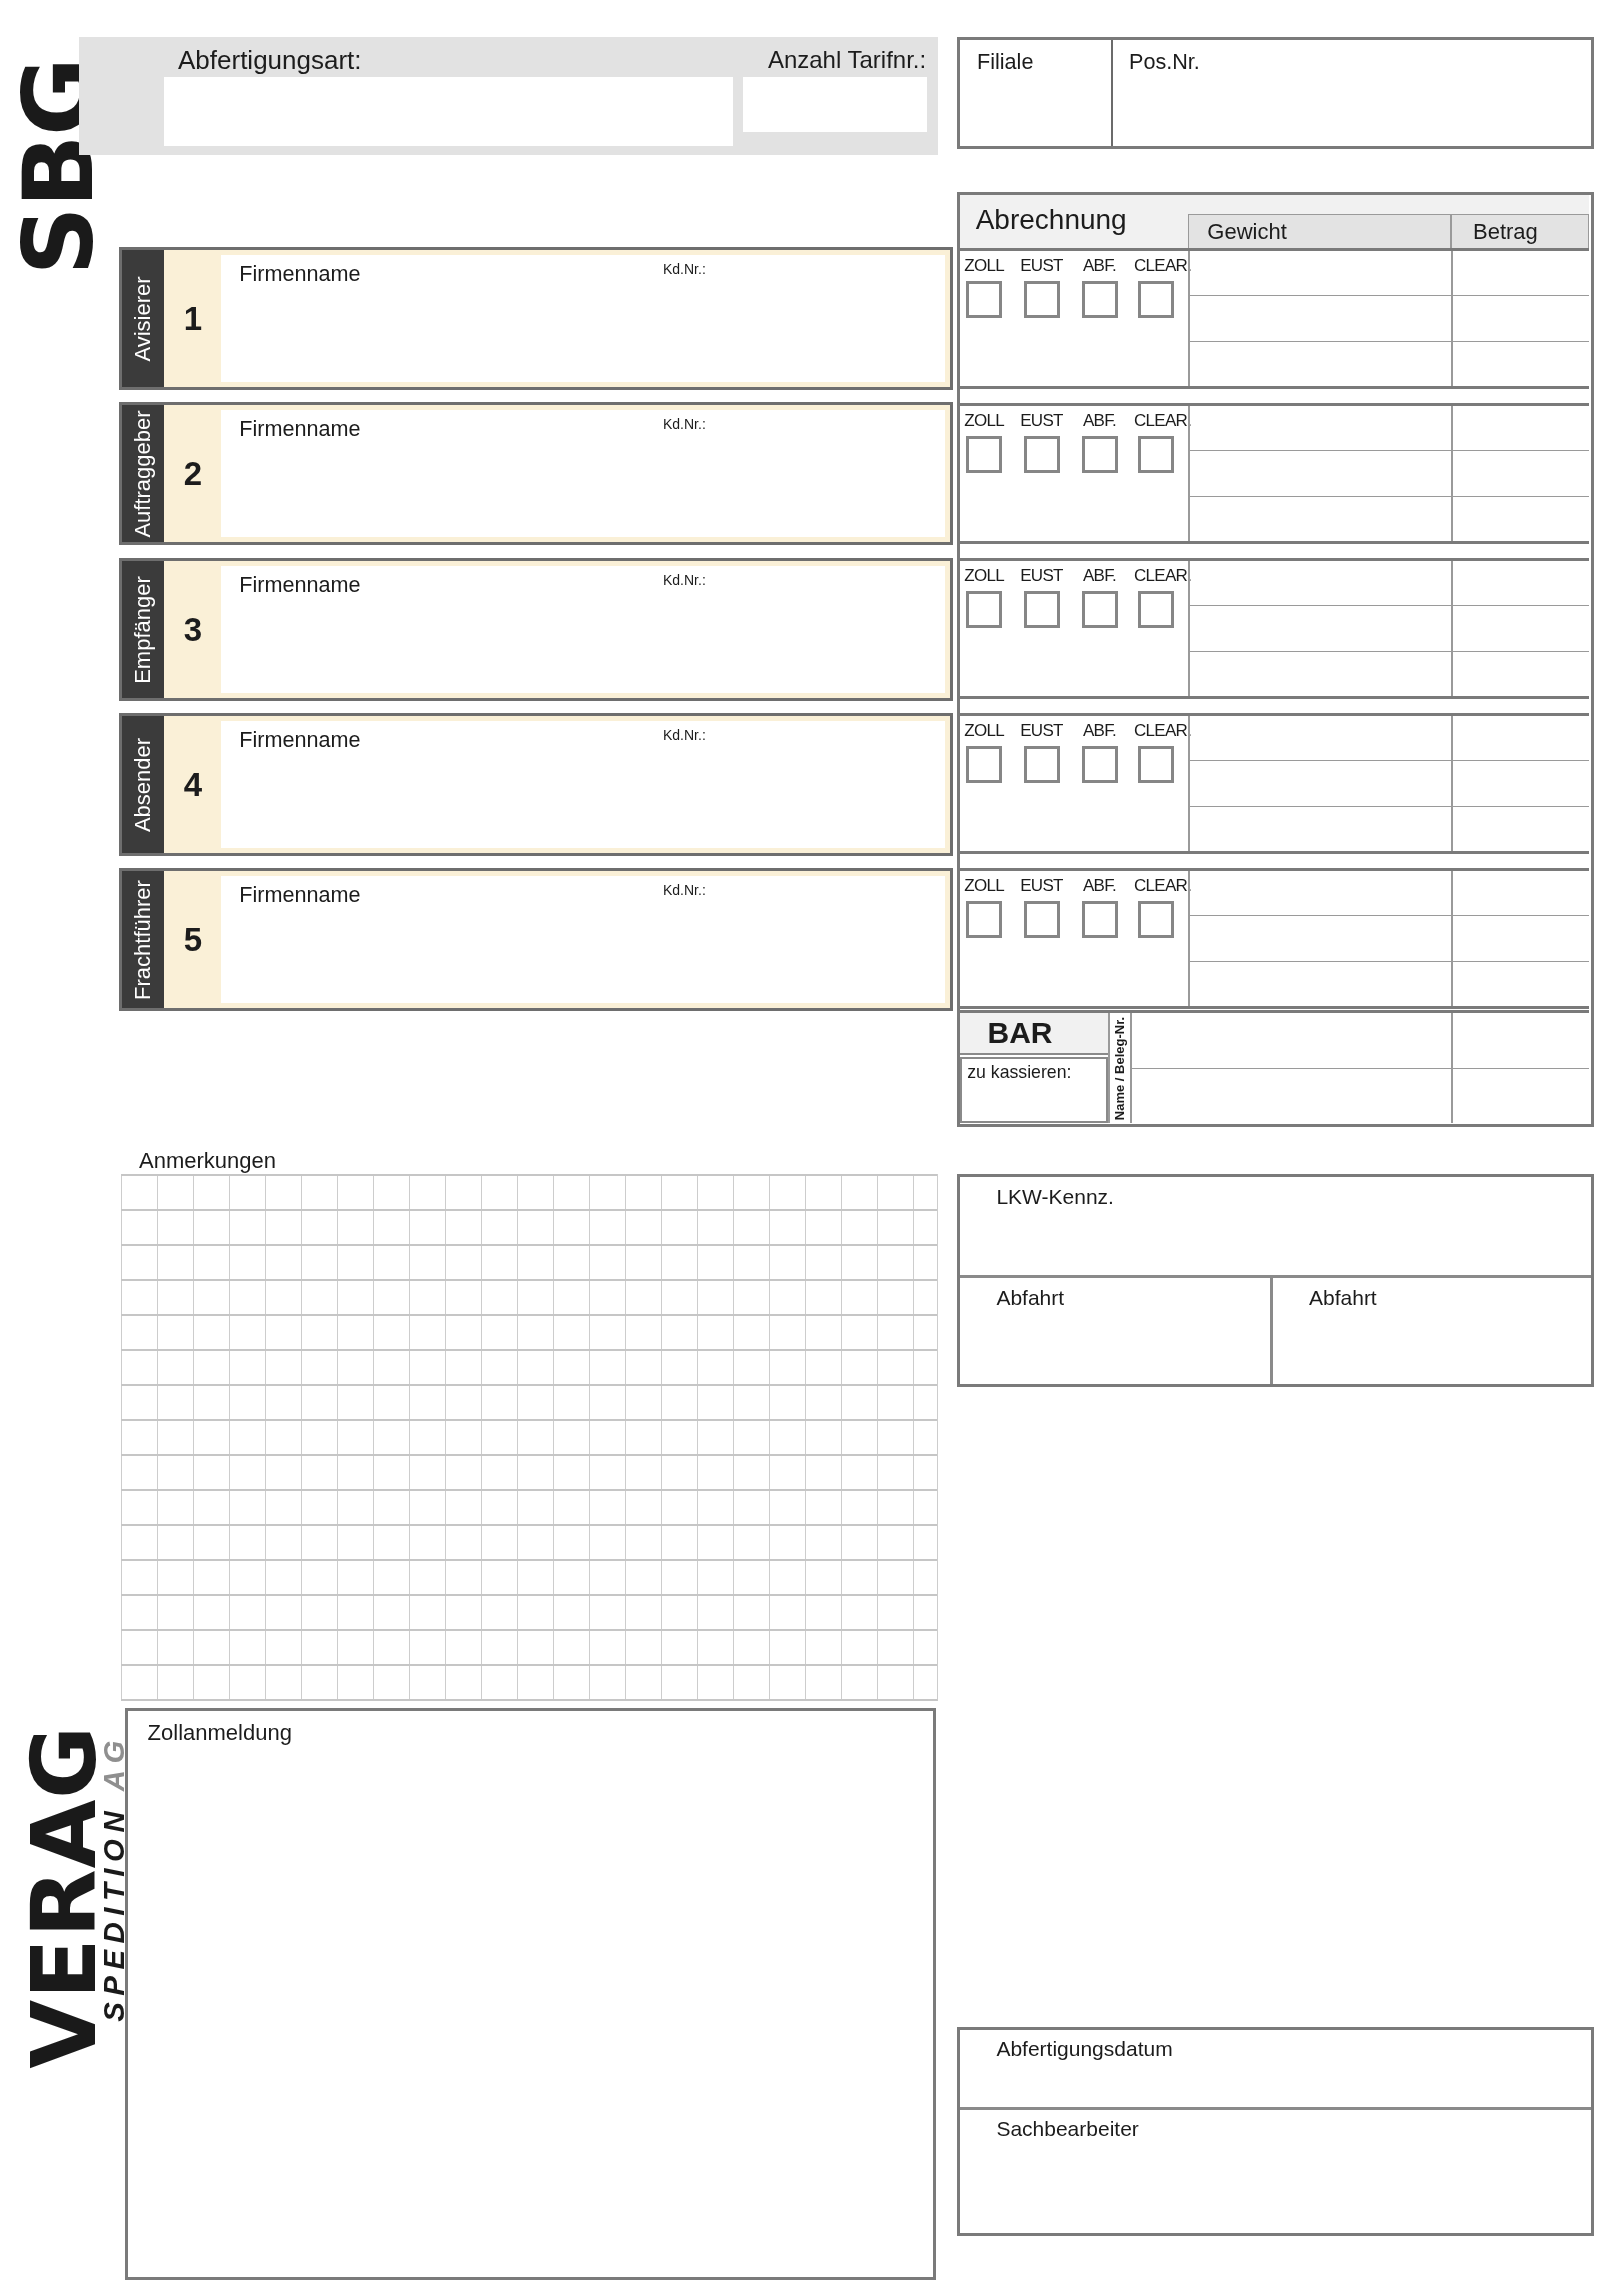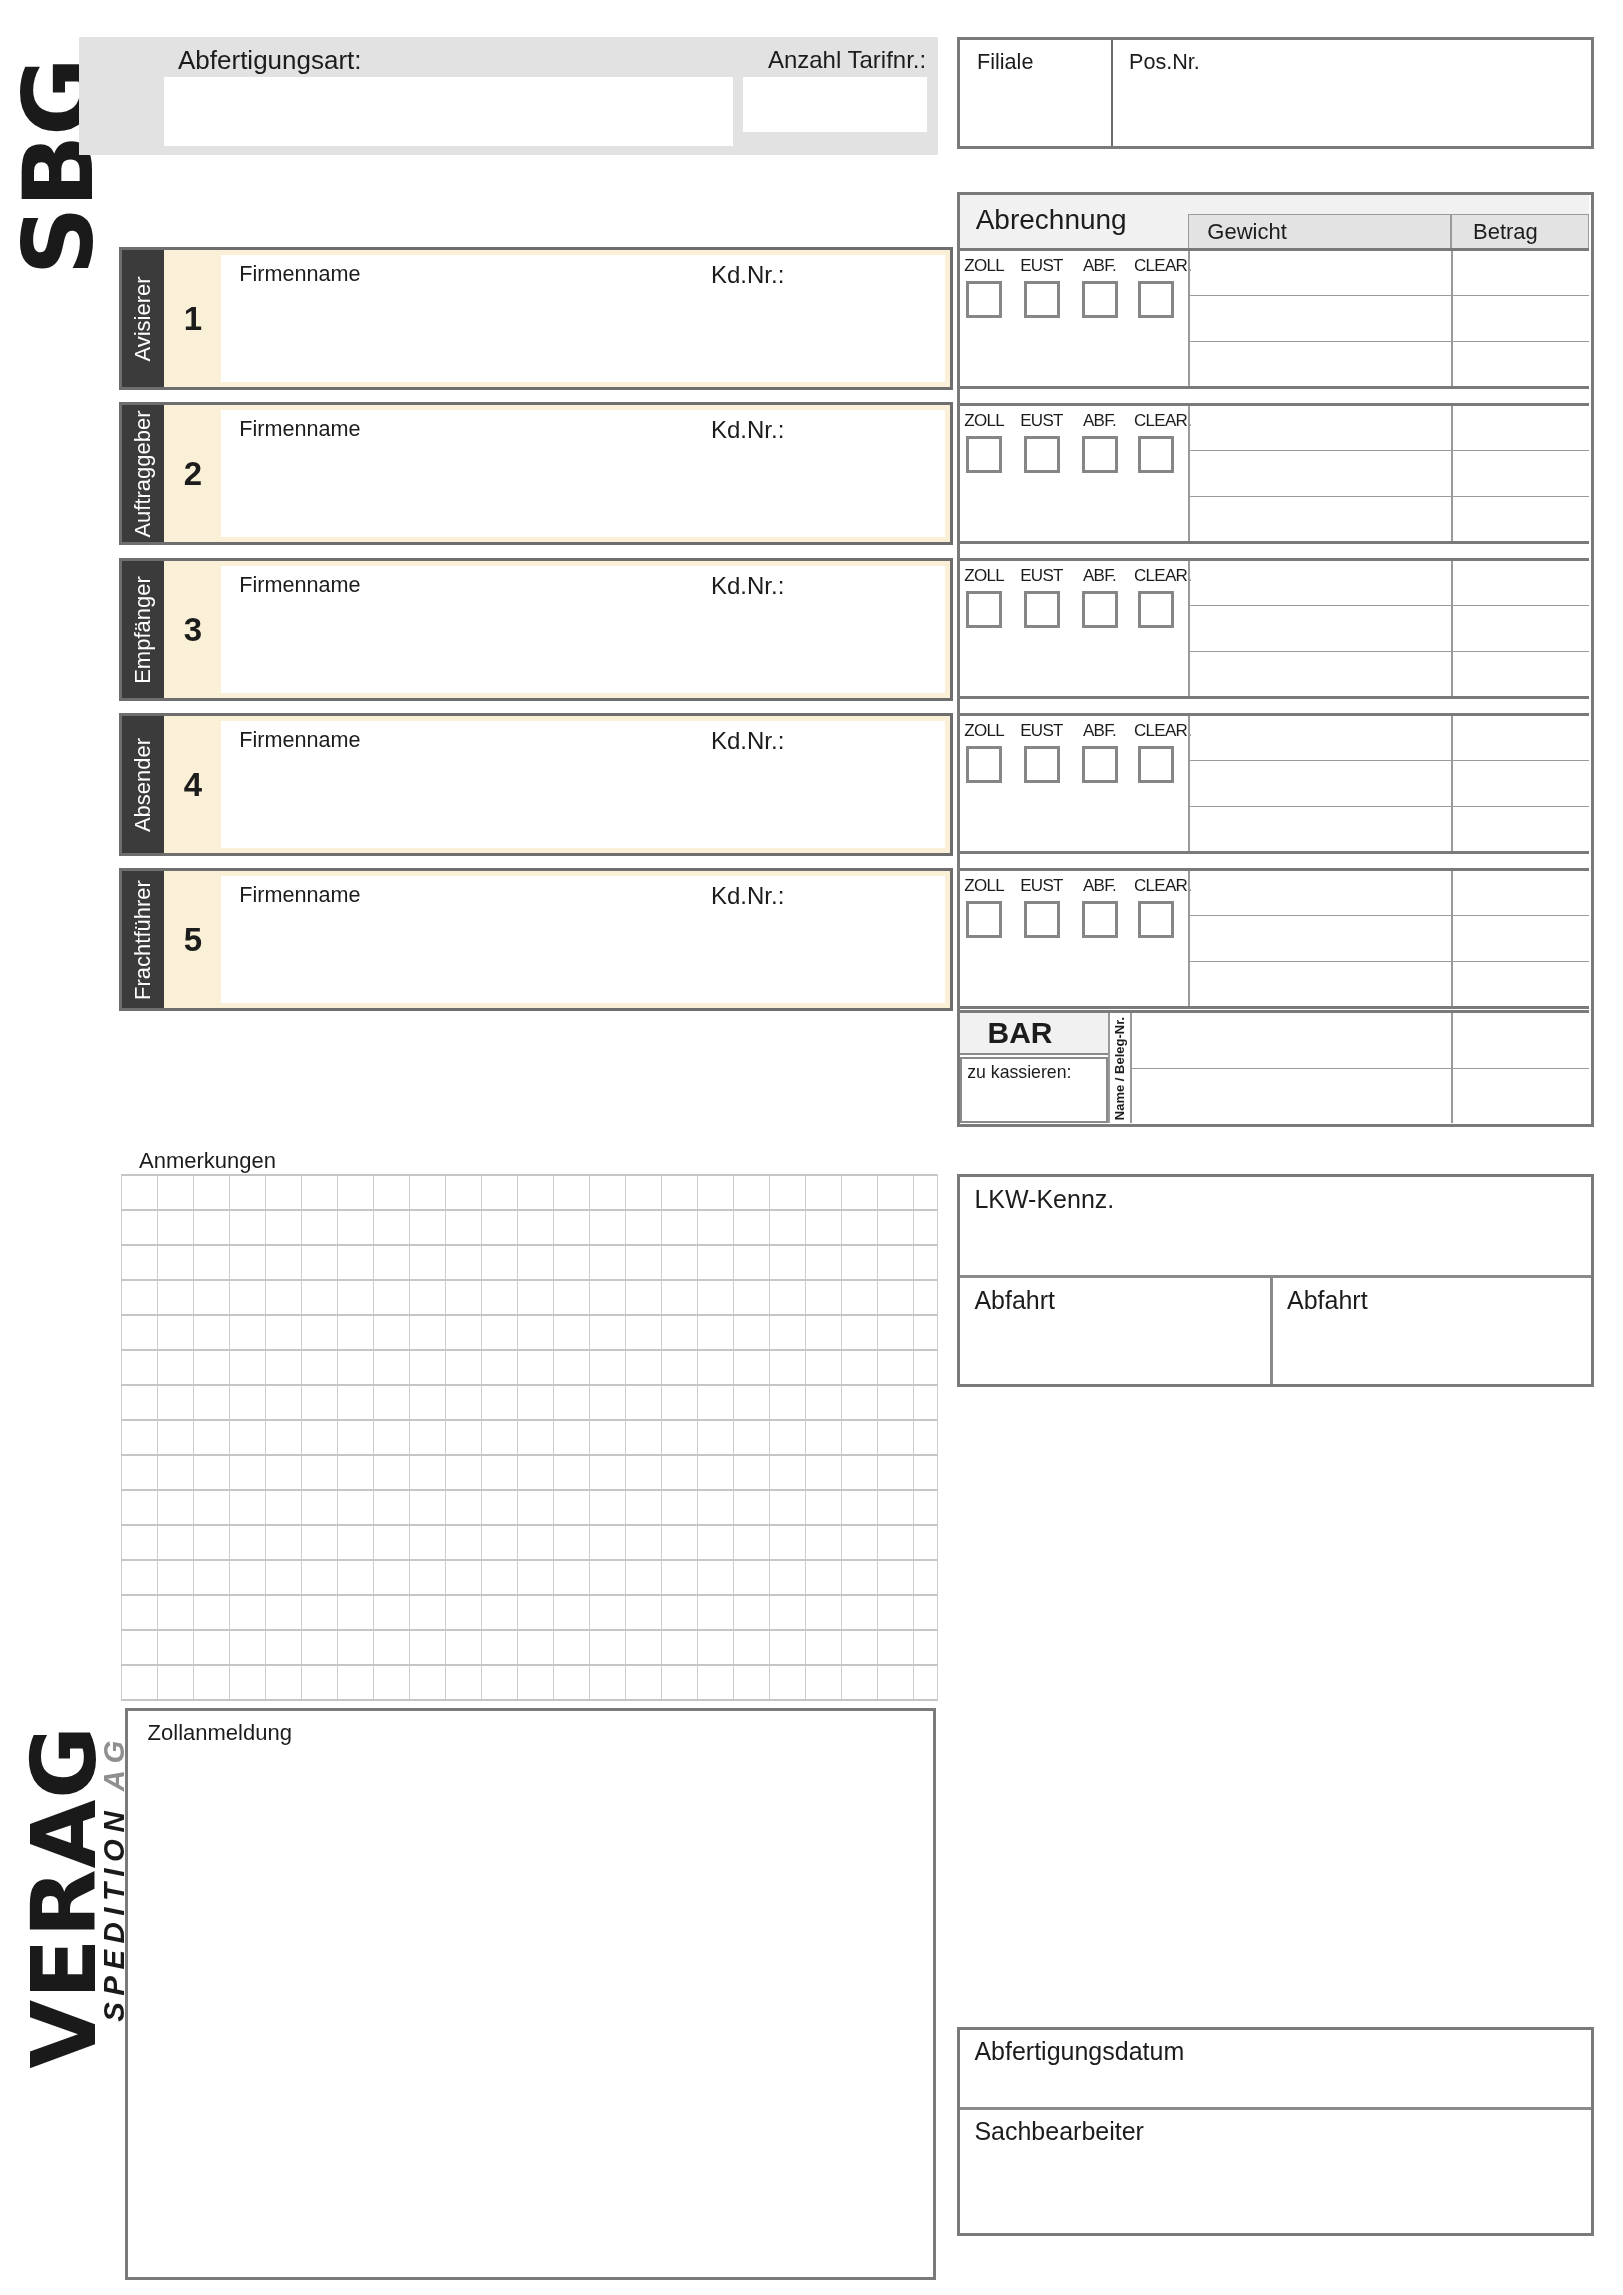--- a/index.html
+++ b/index.html
@@ -73,36 +73,36 @@
   
   .party { position:absolute; left:119px; width:834px; height:143px; background:#faf0d7;
     border:3.3px solid #6e6e6e; box-sizing:border-box; }
   .strip { position:absolute; left:0; top:0; bottom:0; width:42px; background:#3b3b3b;
     display:flex; align-items:center; justify-content:center; }
   .strip span { color:#ffffff; font-size:22px; transform:rotate(-90deg); white-space:nowrap; }
   .pnum { position:absolute; left:42px; top:0; bottom:0; width:58px; display:flex;
     align-items:center; justify-content:center; font-size:33px; font-weight:bold; }
   .inset { position:absolute; left:99px; top:4.6px; right:4.6px; bottom:4.6px; background:#ffffff; }
   .fn { position:absolute; left:18.3px; top:6.5px; font-size:21.6px; }
-  .kd { position:absolute; left:490px; top:6.5px; font-size:24px; }
+  .kd { position:absolute; left:442px; top:6.5px; font-size:14px; }
 
   
   #anm-label { position:absolute; left:139px; top:1148px; font-size:22px; }
   #grid { position:absolute; left:121px; top:1174px; width:817px; height:527px; box-sizing:border-box;
     background-image:
       repeating-linear-gradient(to bottom, #c6c6c6 0, #c6c6c6 2px, transparent 2px, transparent 35px),
       repeating-linear-gradient(to right, #cdcdcd 0, #cdcdcd 1.3px, transparent 1.3px, transparent 36px);
     border-right:1.3px solid #cdcdcd; border-bottom:2px solid #c6c6c6; }
 
   
   .rbox { position:absolute; left:957px; width:637px; border:3.9px solid #7a7a7a;
     box-sizing:border-box; background:#fff; }
   .hdiv { position:absolute; left:0; right:0; height:3.3px; background:#8a8a8a; }
   .vdiv { position:absolute; width:3.3px; background:#8a8a8a; }
-  .boxlabel { position:absolute; font-size:25px; }
+  .boxlabel { position:absolute; font-size:21px;margin-left:22px; }
 
   
   #zoll-box { position:absolute; left:125px; top:1708px; width:811px; height:572px;
     border:3.3px solid #7a7a7a; box-sizing:border-box; background:#fff; }
   #zoll-label { position:absolute; left:19.6px; top:9.2px; font-size:22px; }
 
   
   #verag { position:absolute; left:11.8px; top:1729px; width:105px; height:335px;
     display:flex; align-items:center; justify-content:center; }
   #verag span { font-family:"DejaVu Sans",sans-serif; font-weight:bold; font-size:89px;

